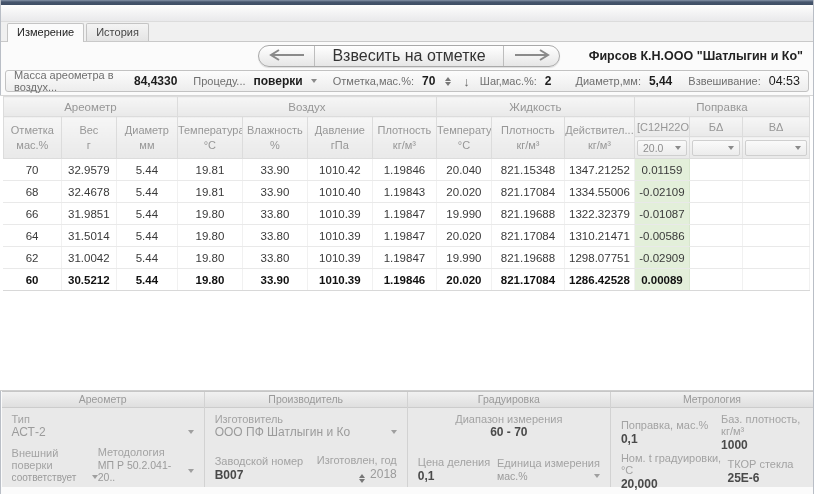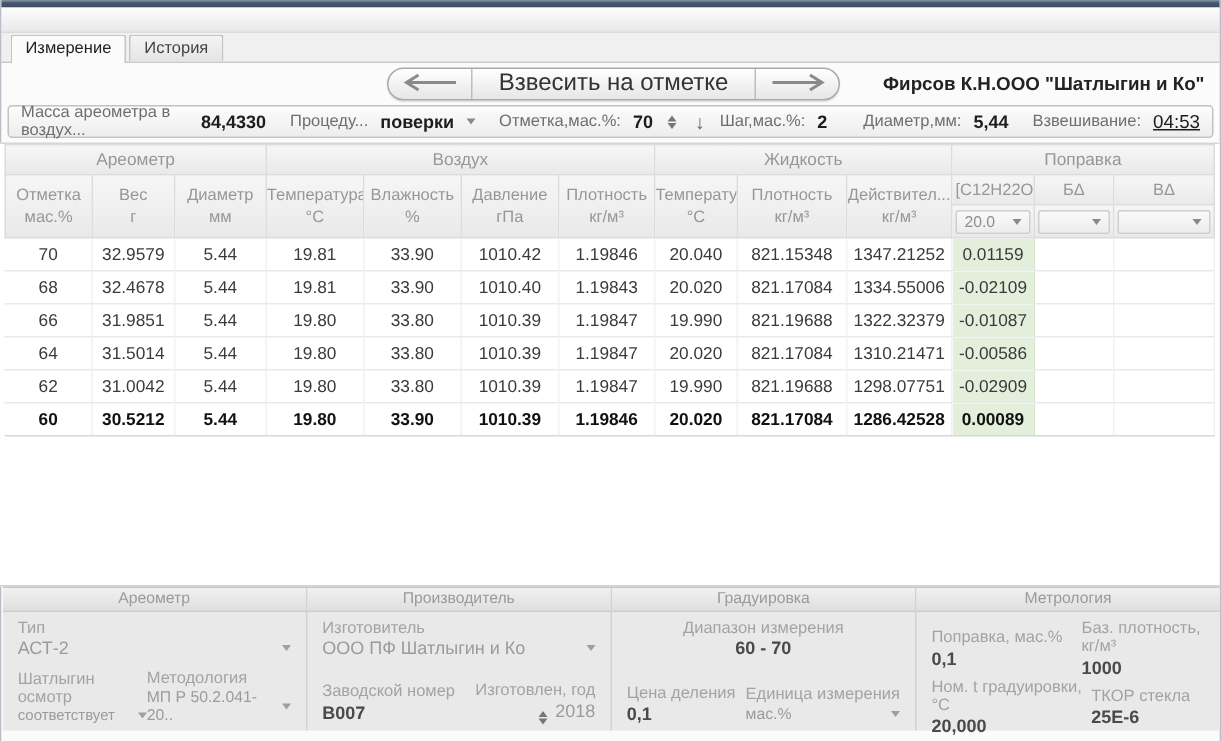--- a/index.html
+++ b/index.html
@@ -30,21 +30,21 @@
   .pill-seg { display:flex; align-items:center; justify-content:center; cursor:default; }
   .pill-seg.mid { flex:1; border-left:1px solid #bdbdbd; border-right:1px solid #bdbdbd; font-size:16px; color:#333; }
   .pill-seg.arrow { width:55px; }
 
   .toolbar-row { flex:0 0 auto; padding:1px 4px 3px; }
   .toolbar { height:22px; border:1px solid #c2c2c2; border-radius:3px;
              background:linear-gradient(#fcfcfc,#ededed); display:flex; align-items:center;
              padding:0 8px; gap:8px; }
   .tlabel { color:#6f6f6f; }
   .tvalue { font-weight:bold; color:#1d1d1d; font-size:12px; }
-  .tvalue.plain { font-weight:normal; font-size:12.5px;text-decoration:underline; }
+  .tvalue.plain { font-weight:normal; font-size:12.5px; }
   .tspacer { flex:1; }
   .caret { display:inline-block; width:0; height:0; border-left:3.5px solid transparent; border-right:3.5px solid transparent; border-top:4px solid #8a8a8a; vertical-align:middle; }
   .spinner { display:inline-flex; flex-direction:column; gap:1px; margin:0 2px; }
   .spin-up { width:0;height:0;border-left:3px solid transparent;border-right:3px solid transparent;border-bottom:4px solid #777; }
   .spin-dn { width:0;height:0;border-left:3px solid transparent;border-right:3px solid transparent;border-top:4px solid #777; }
   .dn-arrow { color:#666; font-size:13px; line-height:1; margin:0 2px; cursor:default; }
 
   .table-wrap { flex:0 0 auto; height:296px; background:#fff; border-top:1px solid #d6d6d6; border-bottom:1px solid #cfcfcf; overflow:hidden; padding:0 3px; }
   table.meas { width:806px; border-collapse:collapse; table-layout:fixed; }
   .meas th, .meas td { font-weight:normal; text-align:center; overflow:hidden; white-space:nowrap; }
@@ -333,21 +333,21 @@
         <div class="sec-body">
           <div>
             <div class="flabel">Тип</div>
             <div class="combo">
               <span class="fvalue">АСТ-2</span>
                 <span class="caret"></span>
             </div>
           </div>
           <div class="frow">
             <div class="fcol">
-              <span class="flabel">Шатлыгин осмотр</span>
+              <span class="flabel">Внешний поверки</span>
               <span class="combo" style="gap:8px">
                 <span class="fvalue" style="font-size:10px">соответствует</span>
                   <span class="caret"></span>
               </span>
             </div>
             <div class="fcol">
               <span class="flabel">Методология</span>
               <span class="combo" style="gap:4px">
                 <span class="fvalue" style="font-size:10.5px">МП Р 50.2.041-20..</span>
                   <span class="caret"></span>

